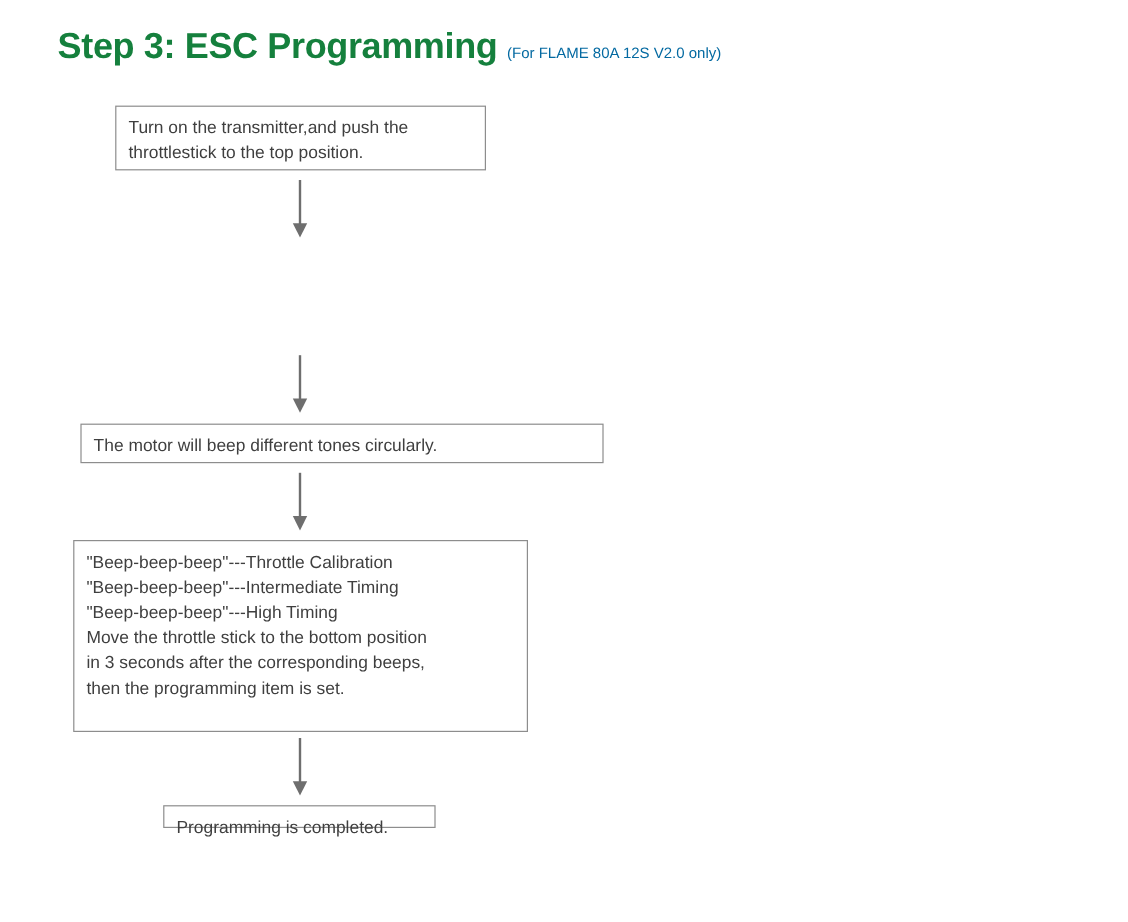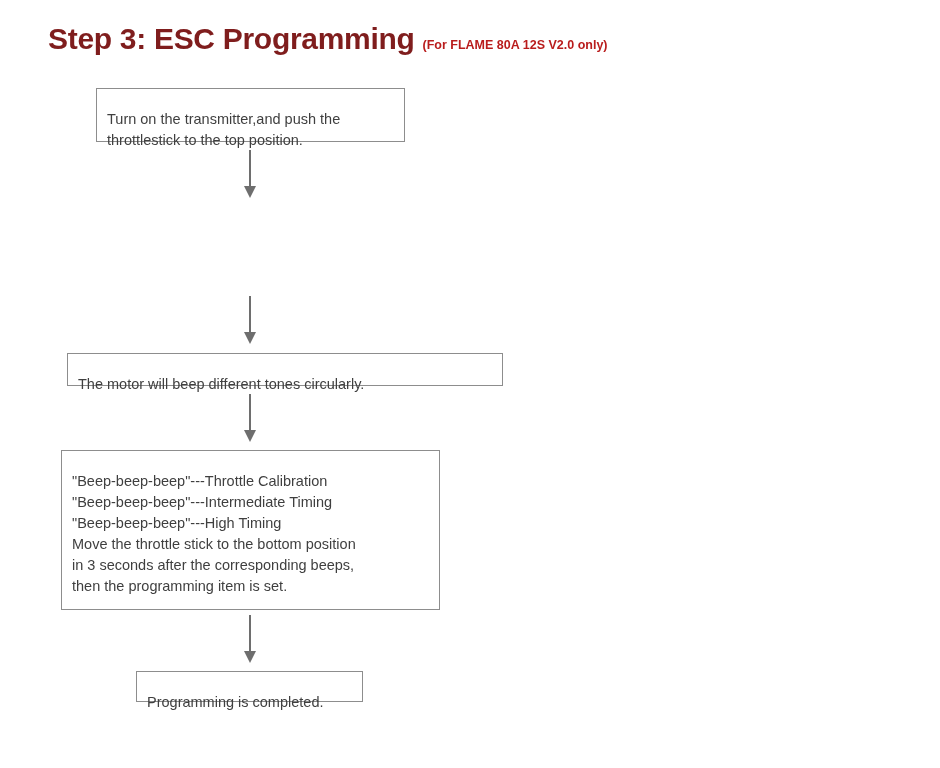--- a/index.html
+++ b/index.html
@@ -23,40 +23,40 @@
   .title-row {
     position: absolute;
     left: 48px;
     top: 22px;
     display: flex;
     align-items: baseline;
   }
   .title-main {
     font-size: 30px;
     font-weight: bold;
-    color: #7f1d1d;
+    color: #15803d;
     letter-spacing: -0.3px;
     white-space: nowrap;
   }
   .title-note {
     font-size: 12.5px;
-    font-weight: bold;
-    color: #b91c1c;
+    font-weight: normal;
+    color: #0369a1;
     margin-left: 8px;
     white-space: nowrap;
   }
   .node {
     position: absolute;
     box-sizing: border-box;
     border: 1px solid #8d8d8d;
     background: #ffffff;
     font-size: 14.5px;
     line-height: 21px;
     color: #3f3f3f;
-    padding: 20px 10px 9px 10px;
+    padding: 8px 10px 9px 10px;
     white-space: pre-line;
   }
   .arrow {
     position: absolute;
     width: 14px;
   }
   .arrow .shaft {
     position: absolute;
     left: 6px;
     top: 0;

